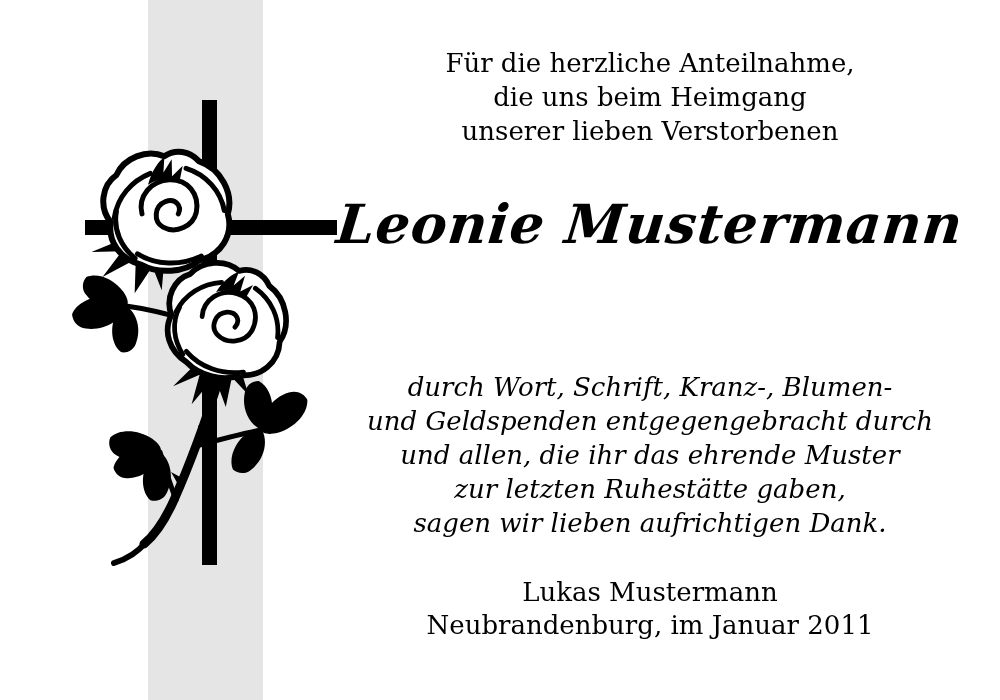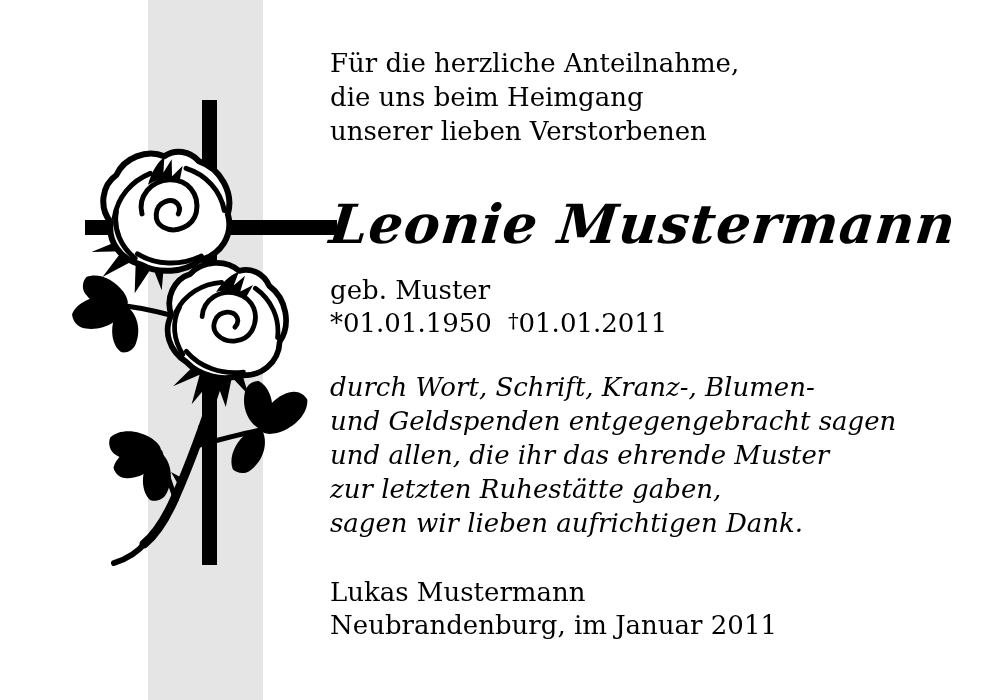--- a/index.html
+++ b/index.html
@@ -13,20 +13,21 @@
   }
   .stripe {
     position:absolute; top:0; left:148px; width:115px; height:700px;
     background:#e5e5e5;
   }
   .art {
     position:absolute; top:80px; left:0; width:360px; height:520px;
   }
   .text-col {
     position:absolute; top:0; left:330px; width:640px; height:700px;
+    text-align:center;
   }
   .block { position:absolute; left:0; right:0; }
   .intro { top:46px; font-size:26px; line-height:34px; }
   .name  {
     top:186px; font-size:54px; line-height:76px;
     font-style:italic; font-weight:bold;
     transform:skewX(-6deg);
     letter-spacing:1px;
   }
   .sub   { top:274px; font-size:26px; line-height:33px; }
@@ -97,30 +98,24 @@
 <div class="text-col">
 
   <div class="block intro">
     <div>Für die herzliche Anteilnahme,</div>
     <div>die uns beim Heimgang</div>
     <div>unserer lieben Verstorbenen</div>
   </div>
 
   <div class="block name">Leonie Mustermann</div>
 
-  <div class="block sub">
-    <div>geb. Muster</div>
-    <div class="dates">
-      <span>*01.01.1950</span><span class="gap"></span><span class="dagger">†</span><span>01.01.2011</span>
-    </div>
-  </div>
 
   <div class="block bodytext">
     <div>durch Wort, Schrift, Kranz-, Blumen-</div>
-    <div>und Geldspenden entgegengebracht sagen</div>
+    <div>und Geldspenden entgegengebracht durch</div>
     <div>und allen, die ihr das ehrende Muster</div>
     <div>zur letzten Ruhestätte gaben,</div>
     <div>sagen wir lieben aufrichtigen Dank.</div>
   </div>
 
   <div class="block sig">
     <div class="sig-name">Lukas Mustermann</div>
     <div>Neubrandenburg, im Januar 2011</div>
   </div>
 

